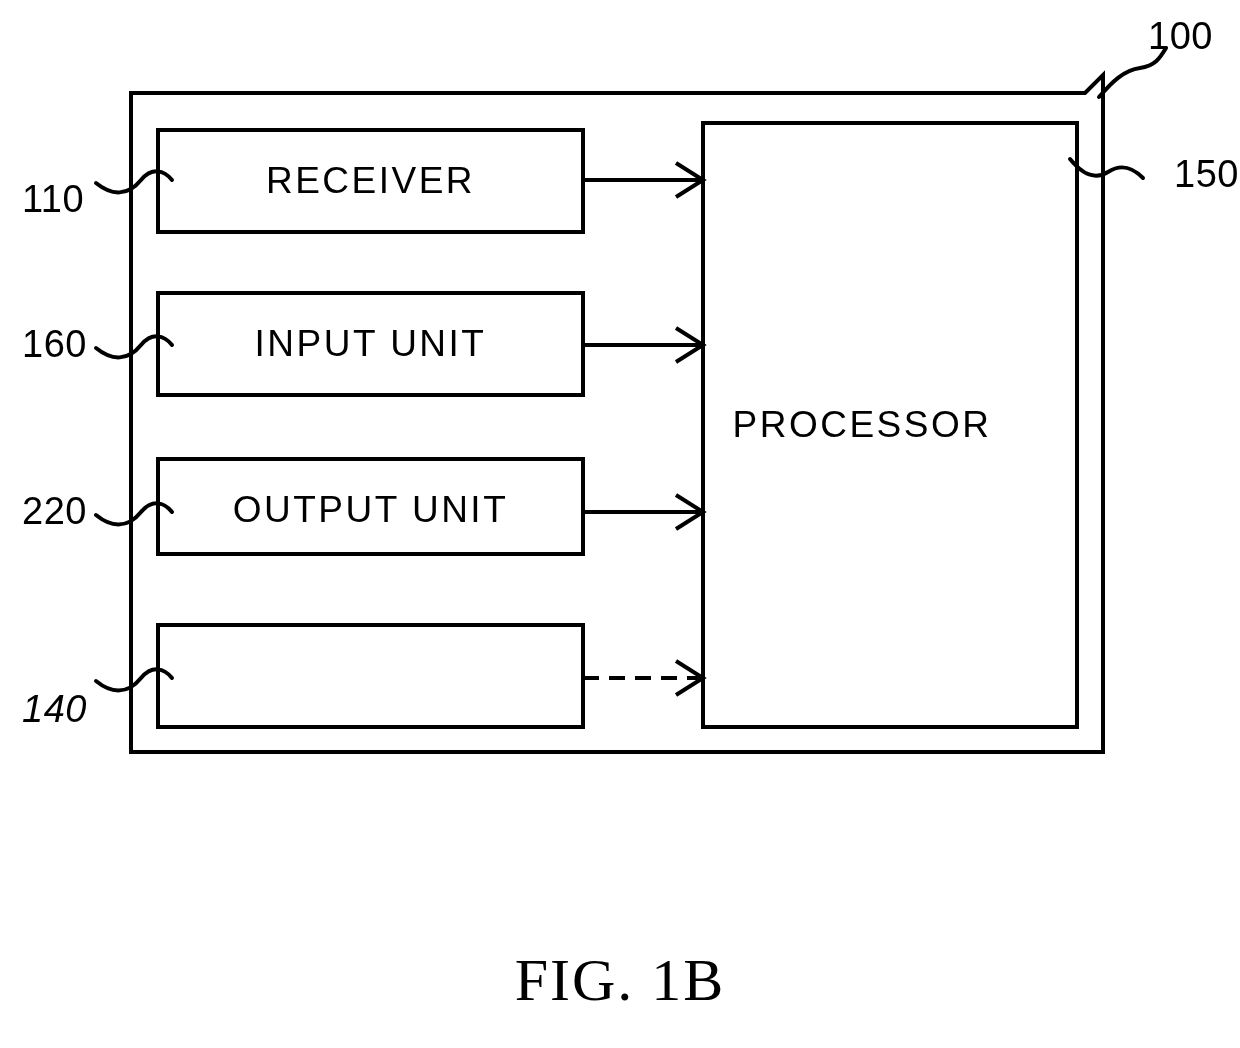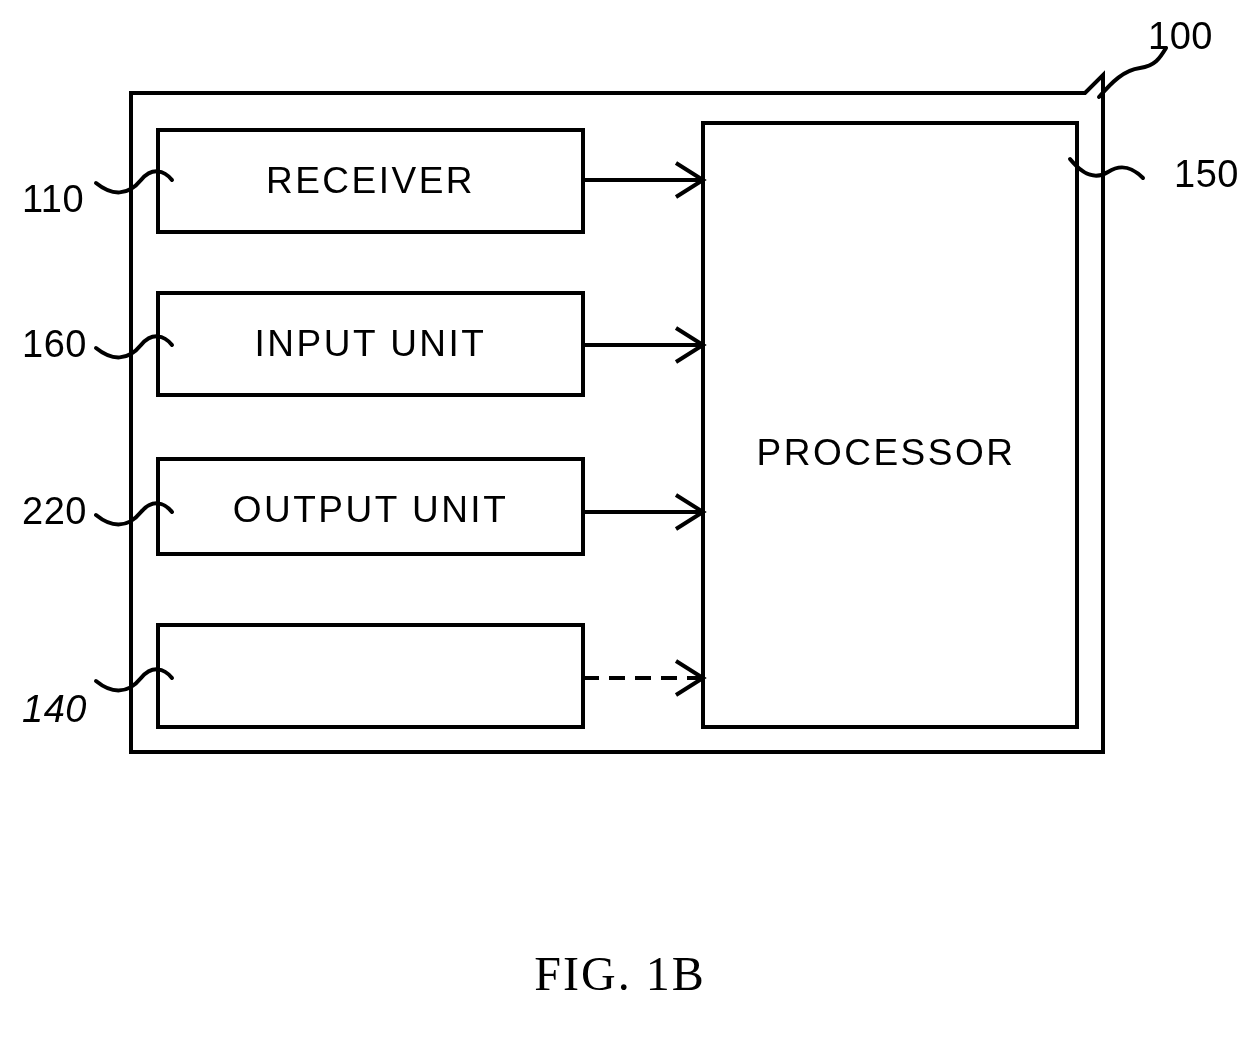--- a/index.html
+++ b/index.html
@@ -44,21 +44,21 @@
     text-align: center;
     line-height: 1;
   }
   #fig-caption {
     position: absolute;
     left: 0;
     top: 950px;
     width: 1240px;
     text-align: center;
     font-family: "Liberation Serif", serif;
-    font-size: 48px;
+    font-size: 60px;
     font-weight: 400;
     color: #000000;
     letter-spacing: 2px;
     line-height: 1;
   }
 </style>
 </head>
 <body>
 
 <div id="page">
@@ -123,17 +123,17 @@
 
   <div class="ref-num" style="left:1158px; top:155px;margin-left:16px;">150</div>
 
   <div class="block-label" style="left:158px; top:162px; width:425px;">RECEIVER</div>
 
   <div class="block-label" style="left:158px; top:325px; width:425px;">INPUT UNIT</div>
 
   <div class="block-label" style="left:158px; top:491px; width:425px;">OUTPUT UNIT</div>
 
 
-  <div class="block-label" style="left:699px; top:406px; width:374px;margin-top:28px;">PROCESSOR</div>
+  <div class="block-label" style="left:675px; top:406px; width:374px;">PROCESSOR</div>
 
   <div id="fig-caption">FIG. 1B</div>
 
 </div>
 
 </body></html>

